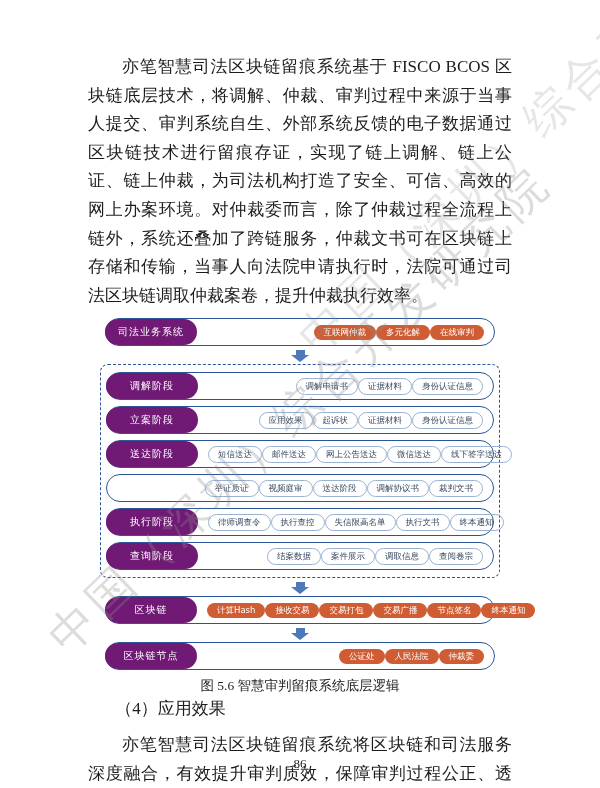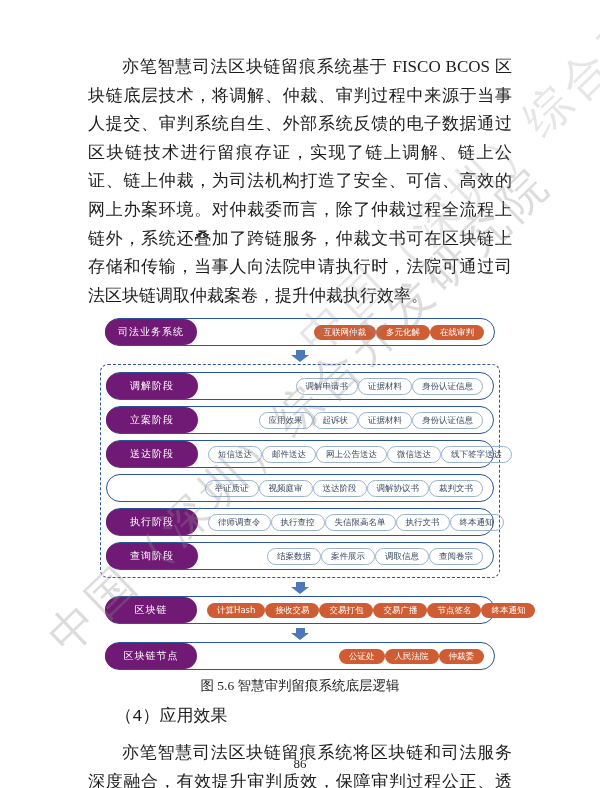--- a/index.html
+++ b/index.html
@@ -1,21 +1,21 @@
 <!DOCTYPE html>
 <html><head>
 <meta charset="utf-8">
 <style>
   html,body{margin:0;padding:0;}
   body{width:600px;height:788px;background:#ffffff;position:relative;overflow:hidden;
        font-family:"Liberation Serif","DejaVu Serif",serif;color:#1c1c1c;}
   .content{position:relative;z-index:1;padding-top:45px;}
   .para{margin:8px 88px;font-size:17px;line-height:28.6px;text-align:justify;
         text-indent:2em;word-break:break-all;color:#1c1c1c;}
-  .sec-head{margin:8px 88px 6px;font-size:17px;line-height:28px;text-indent:1.6em;font-family:Liberation Mono, monospace;}
+  .sec-head{margin:0 88px 6px;font-size:17px;line-height:28px;text-indent:1.6em;}
   
   .figure{width:390px;margin:8px auto 0;font-family:"DejaVu Sans","Liberation Sans",sans-serif;}
   .frow{border:1px solid #2a5598;border-radius:14px;height:26px;display:flex;
         align-items:center;background:transparent;}
   .rlabel{background:#701a75;color:#fff;font-size:10px;letter-spacing:1px;width:92px;
           min-width:92px;height:26px;border-radius:14px;display:flex;align-items:center;
           justify-content:center;margin-left:-1px;}
   .ritems{flex:1;display:flex;justify-content:flex-end;align-items:center;padding:0 10px;}
   .pill{display:inline-block;white-space:nowrap;}
   .pill.white{border:1px solid #9ab1d2;border-radius:9px;font-size:8.5px;color:#3a4a63;

